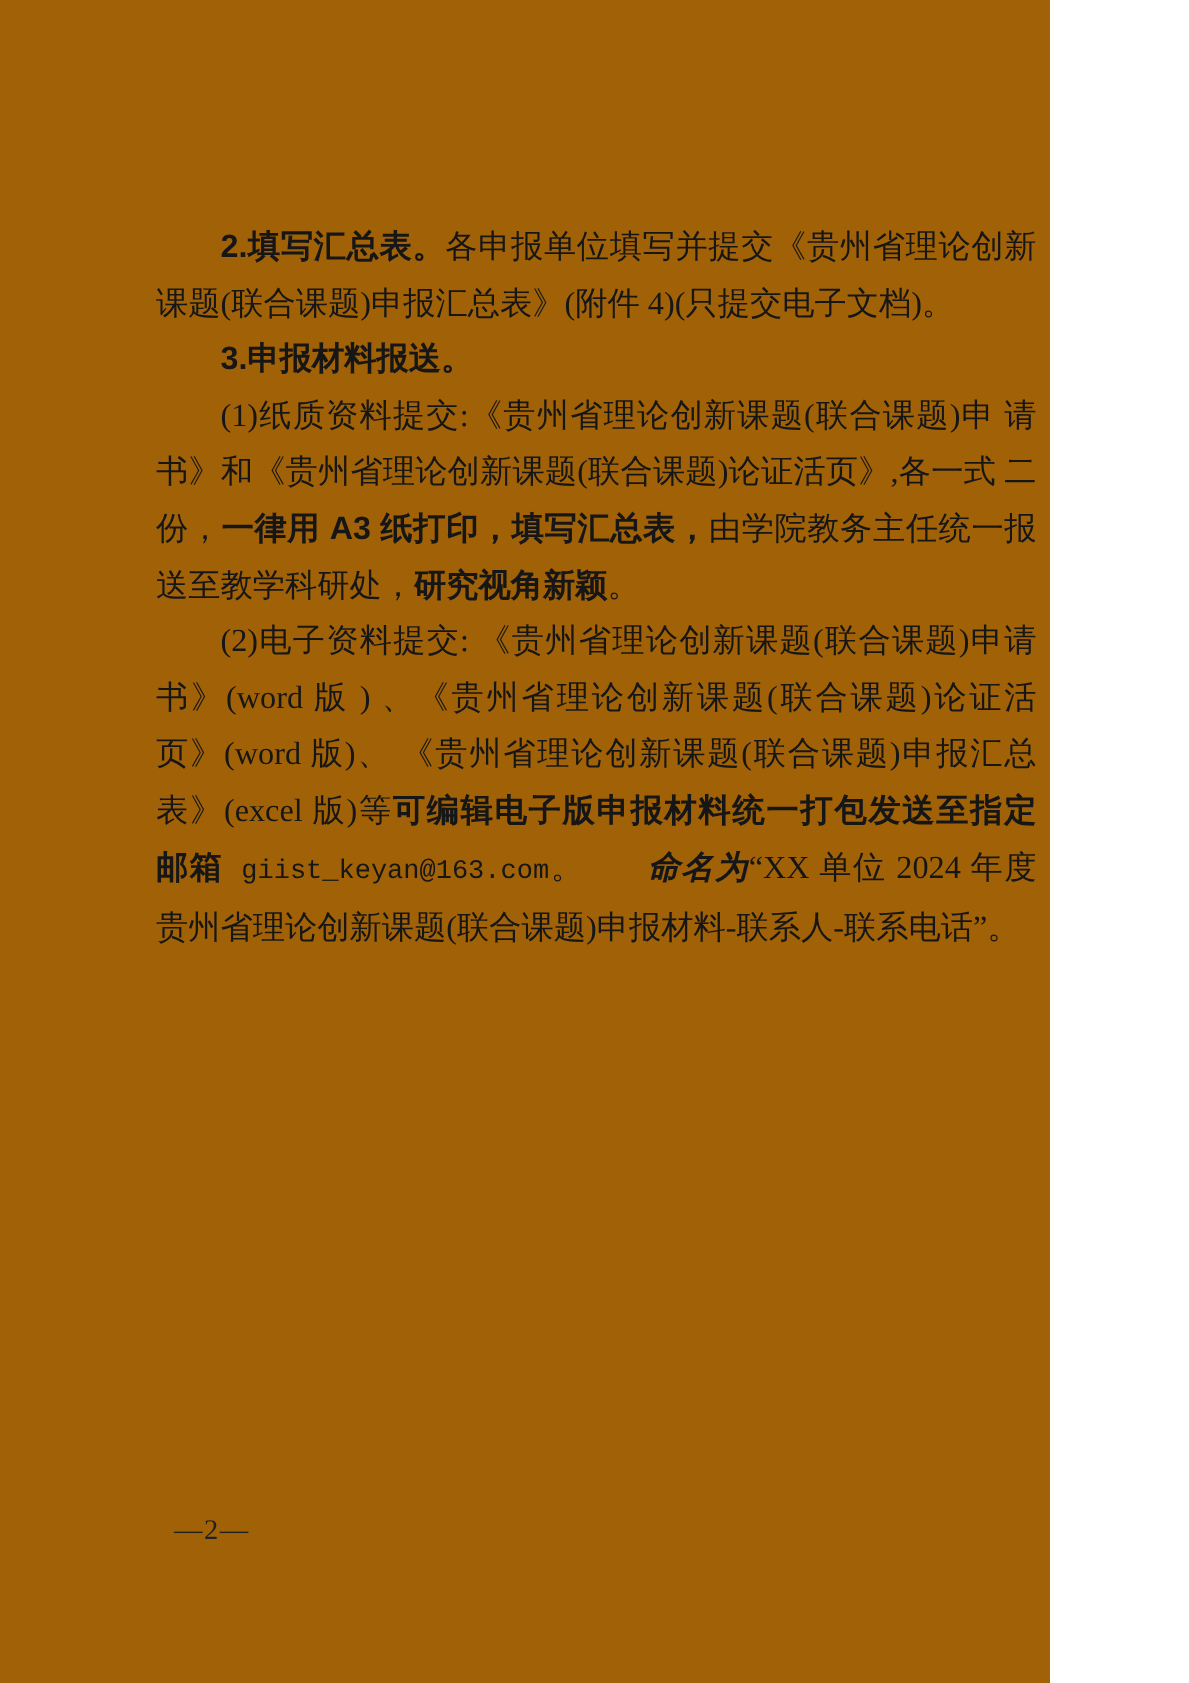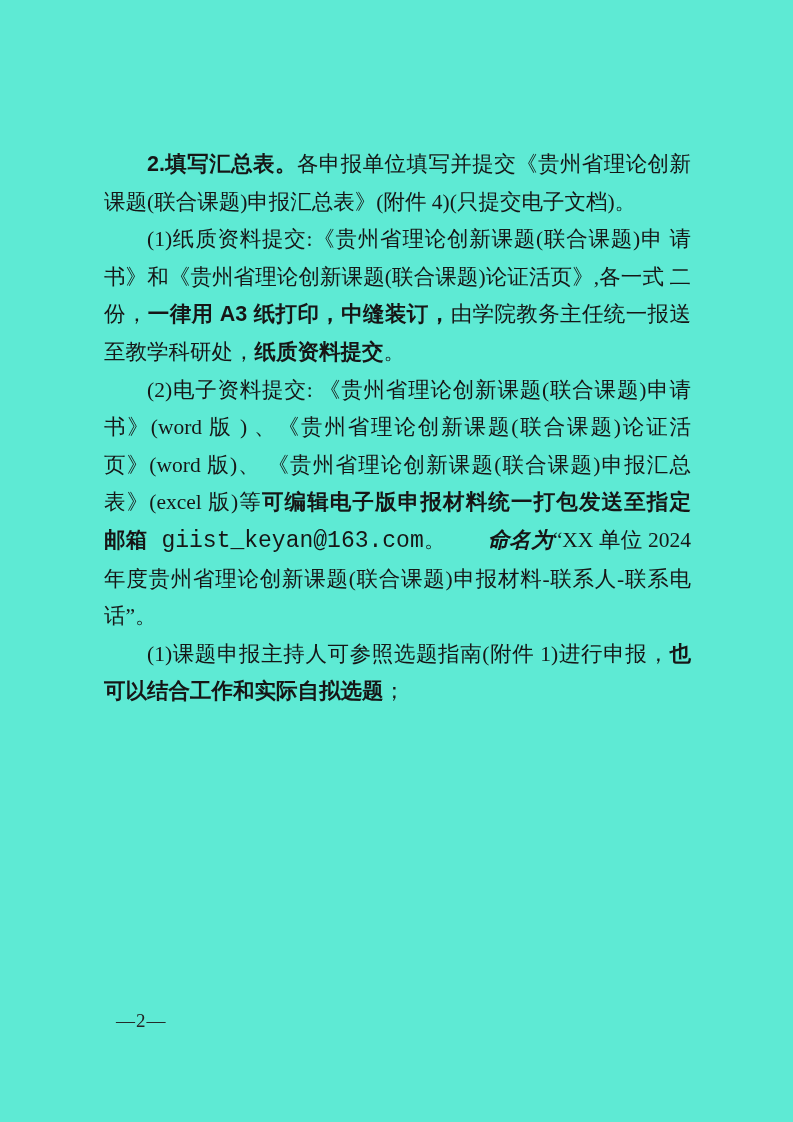--- a/index.html
+++ b/index.html
@@ -2,23 +2,23 @@
 <html><head>
 <meta charset="utf-8">
 <style>
   html, body {
     margin: 0;
     padding: 0;
     background: #ffffff;
   }
   .page {
     position: relative;
-    width: 793px;
+    width: 700px;
     height: 1122px;
-    background: #5eead4;
+    background: #a16207;
     overflow: hidden;
     font-family: "Liberation Serif", "DejaVu Serif", serif;
     color: #161616;
   }
   .doc-body {
     position: absolute;
     left: 104px;
     top: 146px;
     width: 587px;
     font-size: 21.5px;
@@ -41,36 +41,36 @@
     font-style: normal;
   }
   .run-bold-italic {
     font-family: "Liberation Sans", "DejaVu Sans", sans-serif;
     font-weight: 700;
     font-style: italic;
     margin-left: 42px;
   }
   .run-mono {
     font-family: "Liberation Mono", "DejaVu Sans Mono", monospace;
-    font-size: 23px;
+    font-size: 18px;
   }
   .page-number {
     position: absolute;
     left: 116px;
     top: 1010px;
     font-size: 19px;
     letter-spacing: 1px;
     color: #222222;
     font-family: "Liberation Serif", "DejaVu Serif", serif;
   }
 </style>
 </head>
 <body>
 
 <div class="page">
   <div class="doc-body" id="doc-body">
       <p class="para"><span class="run-bold">2.填写汇总表。</span><span class="run-normal">各申报单位填写并提交《贵州省理论创新课题(联合课题)申报汇总表》(附件 4)(只提交电子文档)。</span></p>
-      <p class="para"><span class="run-normal">(1)纸质资料提交:《贵州省理论创新课题(联合课题)申 请书》和《贵州省理论创新课题(联合课题)论证活页》,各一式 二份，</span><span class="run-bold">一律用 A3 纸打印，中缝装订，</span><span class="run-normal">由学院教务主任统一报送至教学科研处，</span><span class="run-bold">纸质资料提交</span><span class="run-normal">。</span></p>
+      <p class="para"><span class="run-bold">3.申报材料报送。</span></p>
+      <p class="para"><span class="run-normal">(1)纸质资料提交:《贵州省理论创新课题(联合课题)申 请书》和《贵州省理论创新课题(联合课题)论证活页》,各一式 二份，</span><span class="run-bold">一律用 A3 纸打印，填写汇总表，</span><span class="run-normal">由学院教务主任统一报送至教学科研处，</span><span class="run-bold">研究视角新颖</span><span class="run-normal">。</span></p>
       <p class="para"><span class="run-normal">(2)电子资料提交: 《贵州省理论创新课题(联合课题)申请书》(word 版 ) 、《贵州省理论创新课题(联合课题)论证活 页》(word 版)、 《贵州省理论创新课题(联合课题)申报汇总表》(excel 版)等</span><span class="run-bold">可编辑电子版申报材料统一打包发送至指定 邮箱</span><span class="run-mono"> giist_keyan@163.com</span><span class="run-normal">。</span><span class="run-bold-italic">命名为</span><span class="run-normal">“XX 单位 2024 年度贵州省理论创新课题(联合课题)申报材料-联系人-联系电话”。</span></p>
-      <p class="para"><span class="run-normal">(1)课题申报主持人可参照选题指南(附件 1)进行申报，</span><span class="run-bold">也可以结合工作和实际自拟选题</span><span class="run-normal">；</span></p>
     </div>
   <div class="page-number">—2—</div>
 </div>
 
 </body></html>

